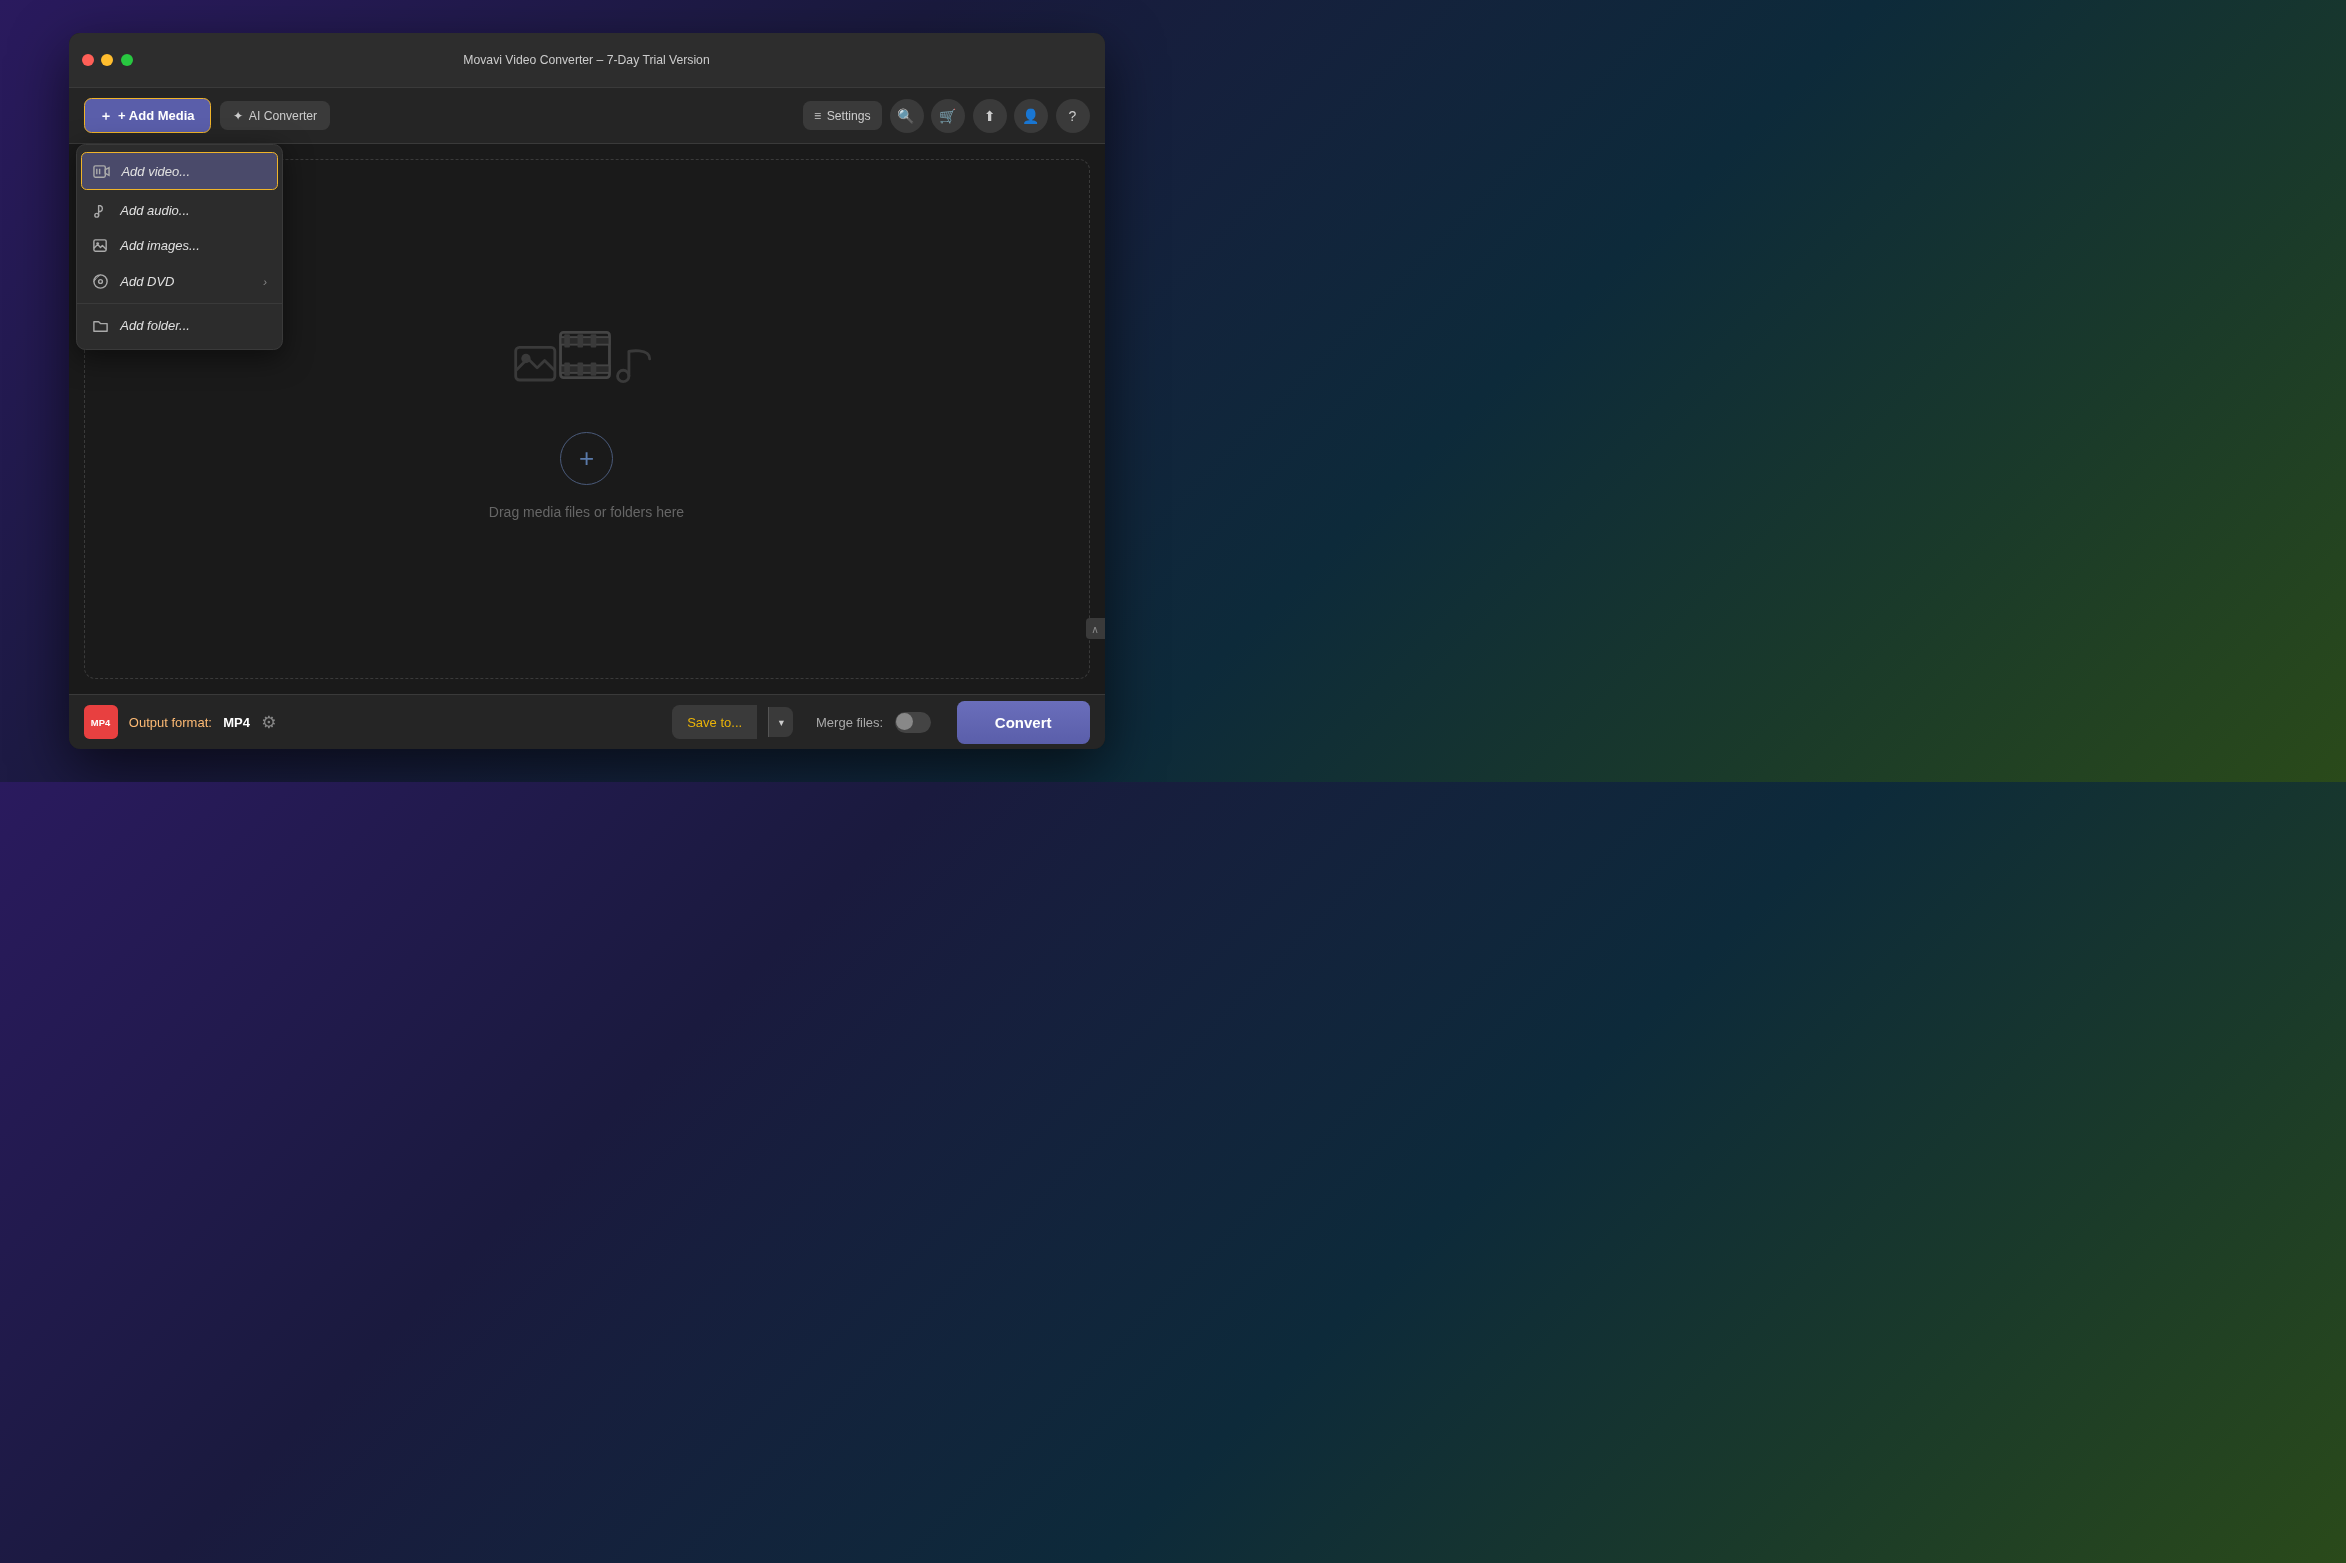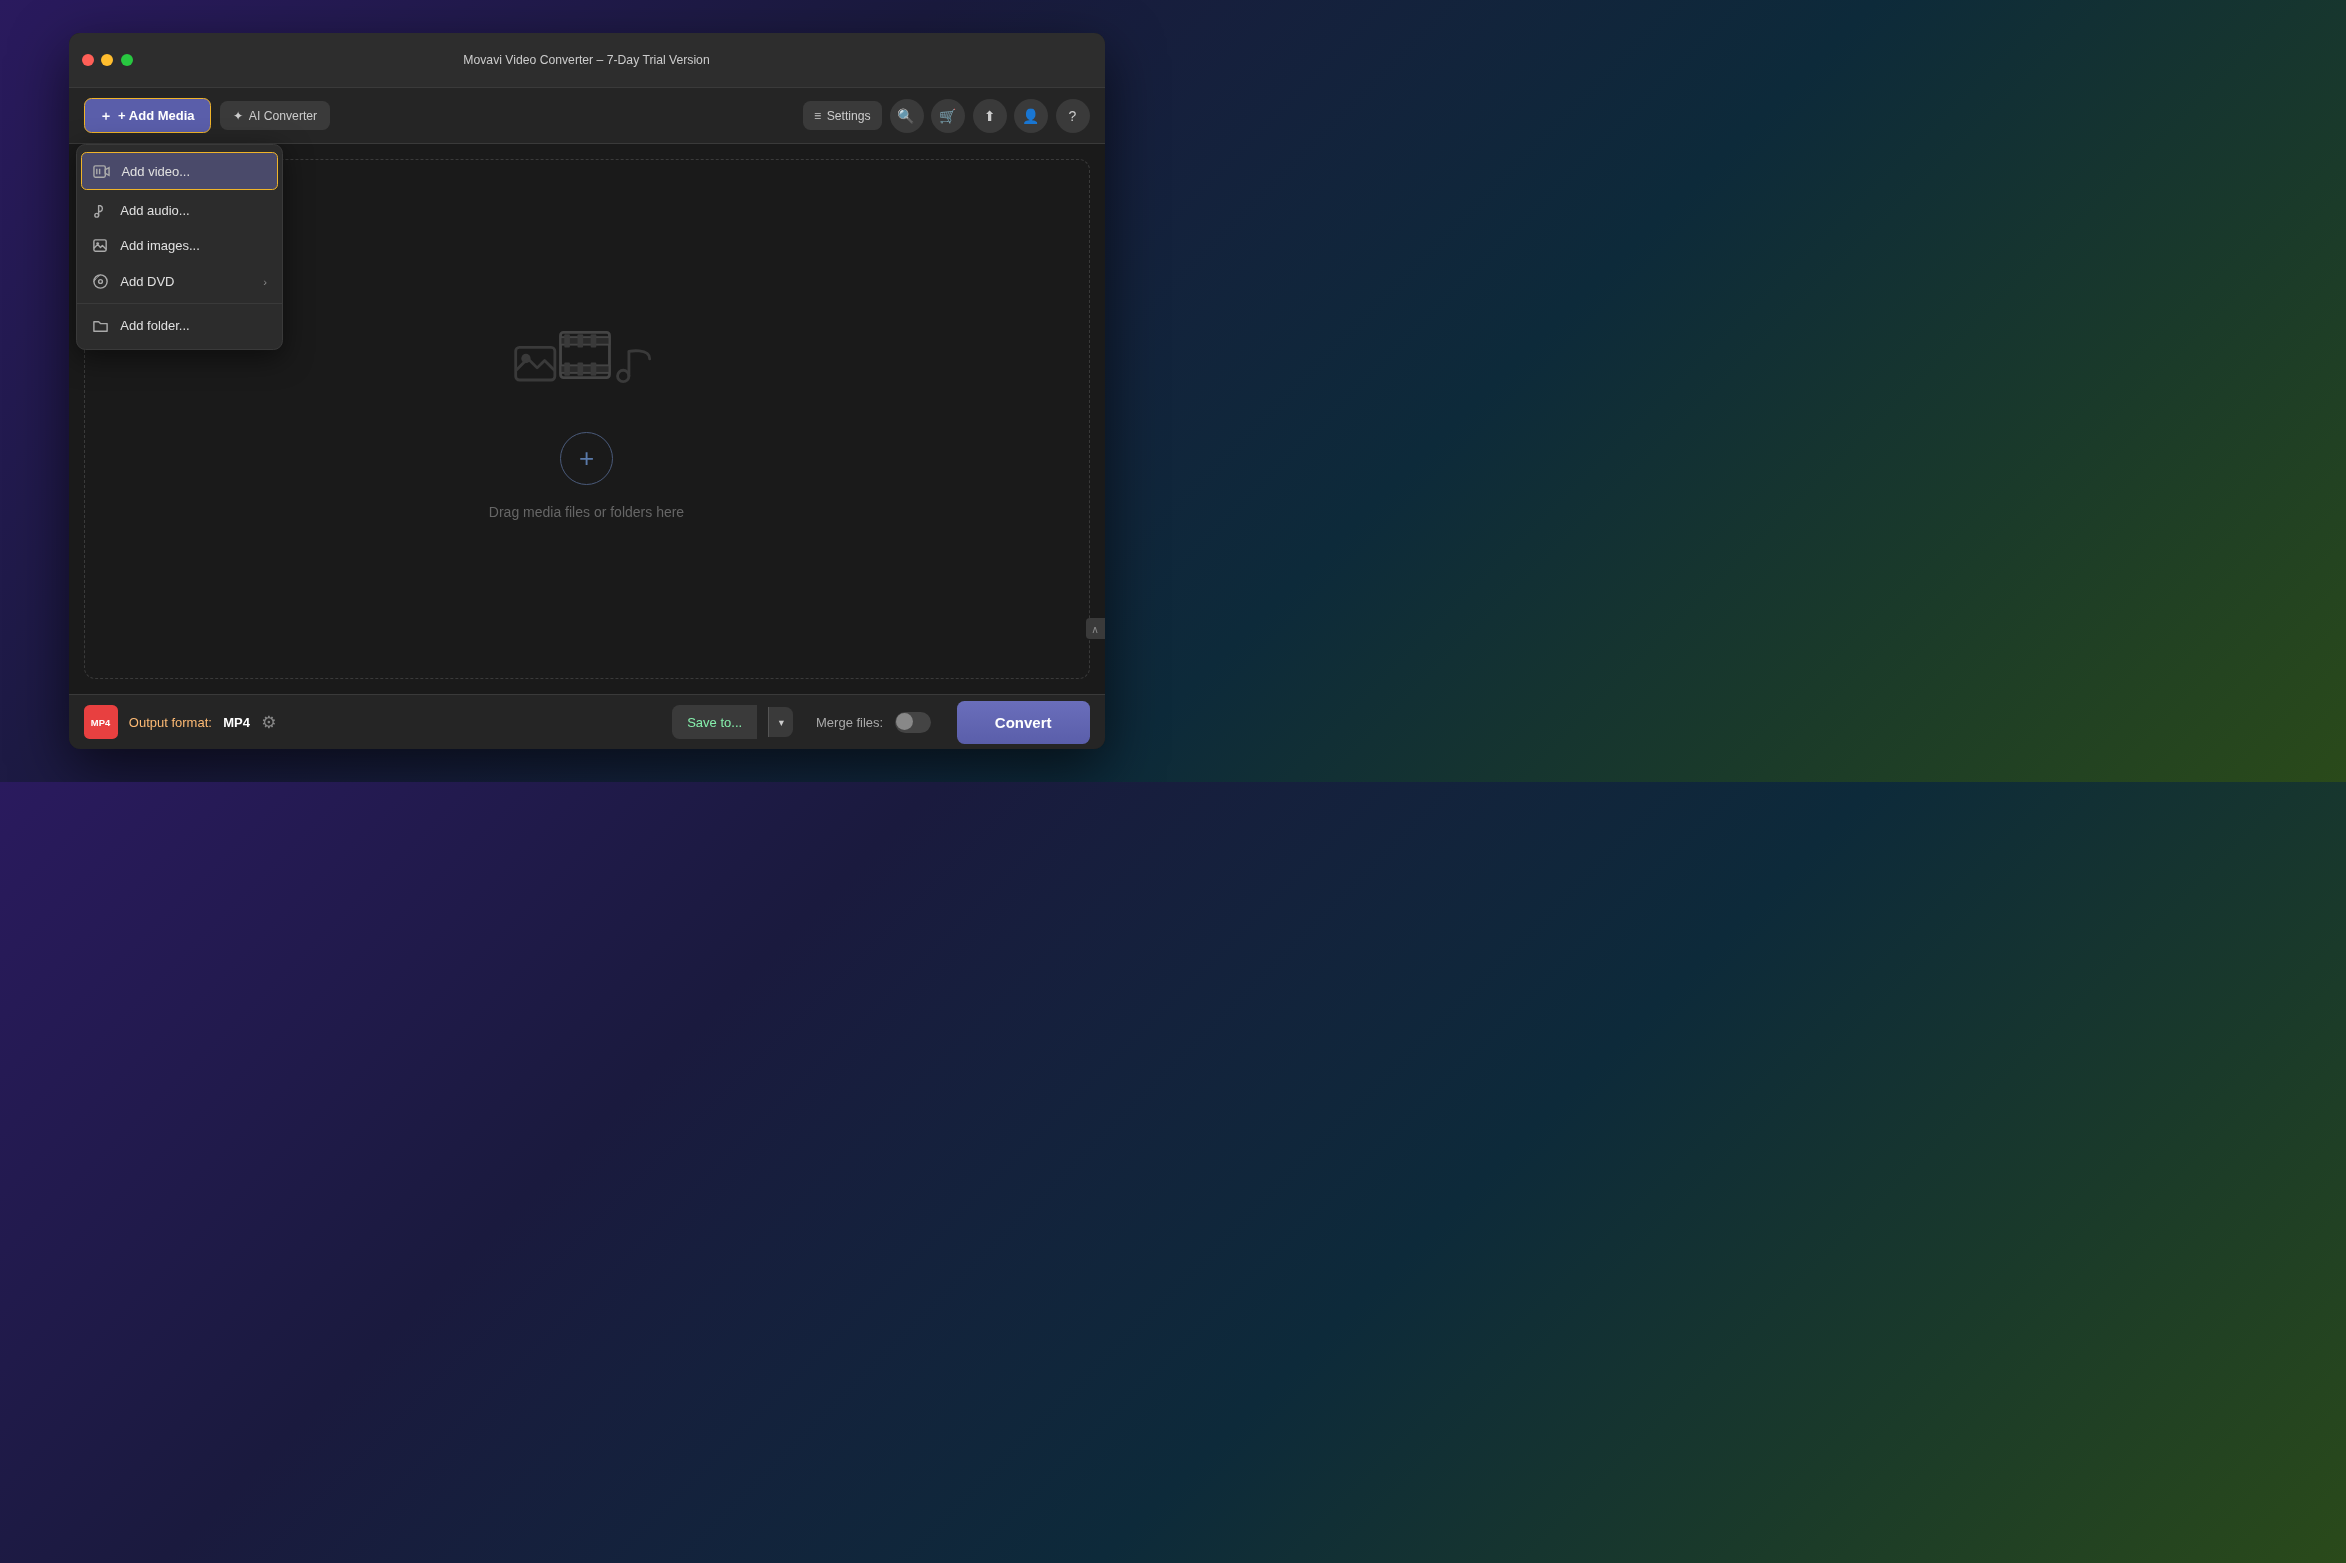--- a/index.html
+++ b/index.html
@@ -134,20 +134,21 @@
       position: absolute;
       top: 0;
       left: 7.5px;
       background: #2c2c2c;
       border-radius: 9.4px;
       box-shadow: 0 7.5px 28px rgba(0,0,0,0.5);
       width: 207px;
       z-index: 100;
       padding: 5.6px 0;
       border: 0.9px solid #3a3a3a;
+      font-style: italic;
     }
     .dropdown-item {
       display: flex;
       align-items: center;
       gap: 11.3px;
       padding: 9.4px 15px;
       color: #e0e0e0;
       font-size: 13px;
       cursor: pointer;
     }
@@ -262,21 +263,21 @@
       cursor: pointer;
       font-size: 17px;
       display: flex;
       align-items: center;
     }
     .bottom-spacer { flex: 1; }
     .save-to-btn {
       background: #3a3a3a;
       border: none;
       border-radius: 7.5px 0 0 7.5px;
-      color: #86efac;
+      color: #eab308;
       font-size: 13px;
       padding: 9.4px 15px;
       cursor: pointer;
       display: flex;
       align-items: center;
       gap: 5.6px;
     }
     .save-to-arrow {
       background: #3a3a3a;
       border: none;

